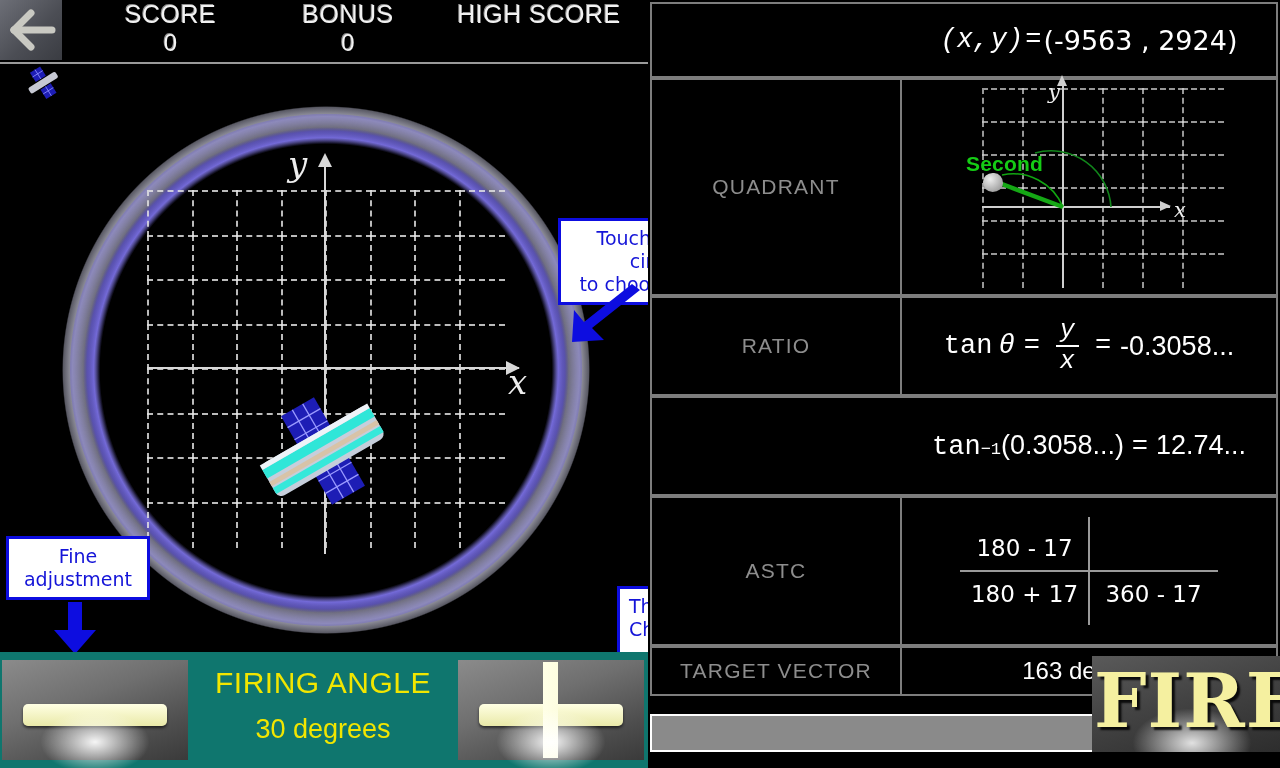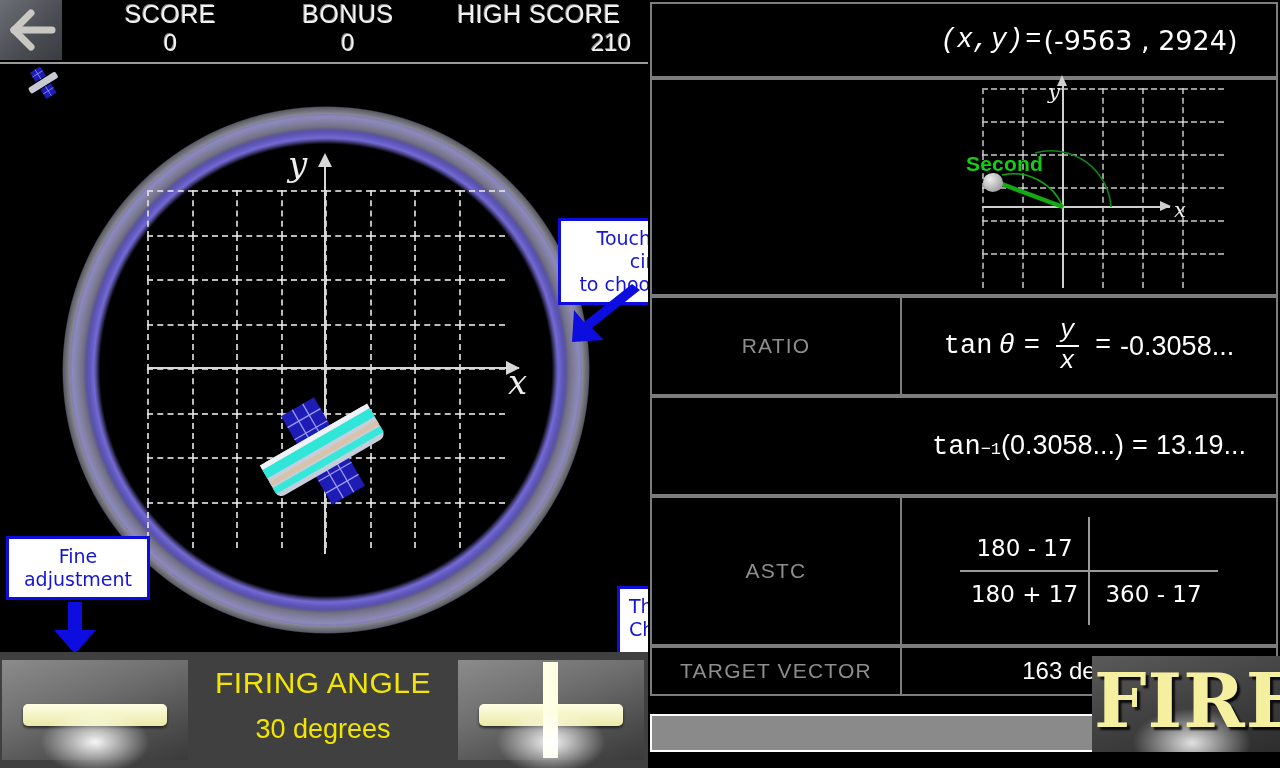--- a/index.html
+++ b/index.html
@@ -51,21 +51,21 @@
 
   
   .callout{position:absolute;background:#fff;border:3px solid #0d0de0;box-shadow:0 0 0 1px #fff inset;
     color:#1414d8;font-size:19px;line-height:23px;text-align:center;padding:6px 9px;font-family:"DejaVu Sans",sans-serif;}
   #callout-touch{left:558px;top:218px;width:170px;}
   #callout-fine{left:6px;top:536px;width:120px;}
   #callout-correct{left:617px;top:586px;width:238px;text-align:left;}
   .arrow{position:absolute;}
 
   
-  #bottom{position:absolute;left:0;top:652px;width:648px;height:116px;background:#404040;}
+  #bottom{position:absolute;left:0;top:652px;width:648px;height:116px;background:#0f766e;}
   .pad{position:absolute;top:8px;width:186px;height:100px;
     background:linear-gradient(160deg,#8b8b8b 0%,#6f6f6f 40%,#4e4e4e 75%,#3a3a3a 100%);}
   .pad-glow{position:absolute;left:50%;bottom:-14px;width:110px;height:64px;margin-left:-55px;border-radius:50%;
     background:radial-gradient(ellipse at center,rgba(255,255,255,.95),rgba(255,255,255,0) 70%);}
   .bar-h{position:absolute;left:50%;top:44px;margin-left:-72px;width:144px;height:22px;border-radius:5px;
     background:linear-gradient(180deg,#ffffe3,#e9e9a8);box-shadow:0 2px 3px rgba(0,0,0,.6);}
   #pad-minus{left:2px;}
   #pad-minus .bar-h{margin-left:-72px;width:144px;}
   #pad-plus{left:458px;}
   .bar-v{position:absolute;left:50%;top:2px;margin-left:-8px;width:15px;height:96px;
@@ -150,21 +150,20 @@
     <div class="hud-col" id="col-score">
       <div class="hud-label">SCORE</div>
       <div class="hud-val">0</div>
     </div>
     <div class="hud-col" id="col-bonus">
       <div class="hud-label">BONUS</div>
       <div class="hud-val">0</div>
     </div>
     <div class="hud-col" id="col-high">
       <div class="hud-label">HIGH SCORE</div>
-      <div class="hud-val">210</div>
     </div>
   </div>
 
   <div id="level-rock"></div>
 
   <svg id="hud-sat" viewBox="0 0 40 36">
     <g transform="rotate(-32 20 18)">
       <rect x="4" y="13" width="32" height="7" rx="2" fill="#c7c9d4"></rect>
       <rect x="14" y="1" width="12" height="11" fill="#1d1db5"></rect>
       <rect x="14" y="21" width="12" height="11" fill="#1d1db5"></rect>
@@ -327,20 +326,21 @@
       <div class="pval">
         <span id="vec-expr">
           <span class="mathserif ital">(<i>x</i>, <i>y</i>)</span>
           <span class="mathserif">=</span>
           <span class="num">(-9563 , 2924)</span>
         </span>
       </div>
     </div>
 
     <div class="prow" id="row-quadrant">
+      <div class="plabel">QUADRANT</div>
       <div class="pval">
         <div id="qchart">
           <div id="qgrid">
               <div class="qcell" style="left: 0px; top: 0px; width: 40px; height: 33px;"></div>
               <div class="qcell" style="left: 40px; top: 0px; width: 40px; height: 33px;"></div>
               <div class="qcell" style="left: 80px; top: 0px; width: 40px; height: 33px;"></div>
               <div class="qcell" style="left: 120px; top: 0px; width: 40px; height: 33px;"></div>
               <div class="qcell" style="left: 160px; top: 0px; width: 40px; height: 33px;"></div>
               <div class="qcell" style="left: 200px; top: 0px; width: 40px; height: 33px;"></div>
               <div class="qcell" style="left: 0px; top: 33px; width: 40px; height: 33px;"></div>
@@ -407,21 +407,21 @@
       </div>
     </div>
 
     <div class="prow" id="row-basic">
       <div class="pval">
         <span id="basic-expr">
           <span class="mathserif">tan</span>
             <sup class="inv mathserif">−1</sup>
           <span>(0.3058...)</span>
           <span style="margin:0 8px">=</span>
-          <span>13.19...</span>
+          <span>12.74...</span>
         </span>
       </div>
     </div>
 
     <div class="prow" id="row-astc">
       <div class="plabel">ASTC</div>
       <div class="pval">
         <div id="astc-grid">
           <div id="astc-vline"></div>
           <div id="astc-hline"></div>

